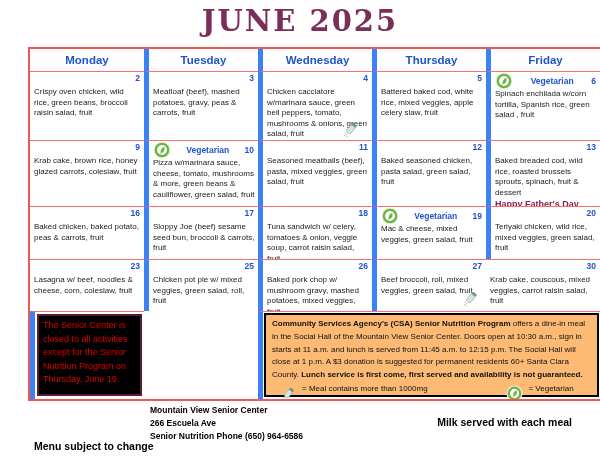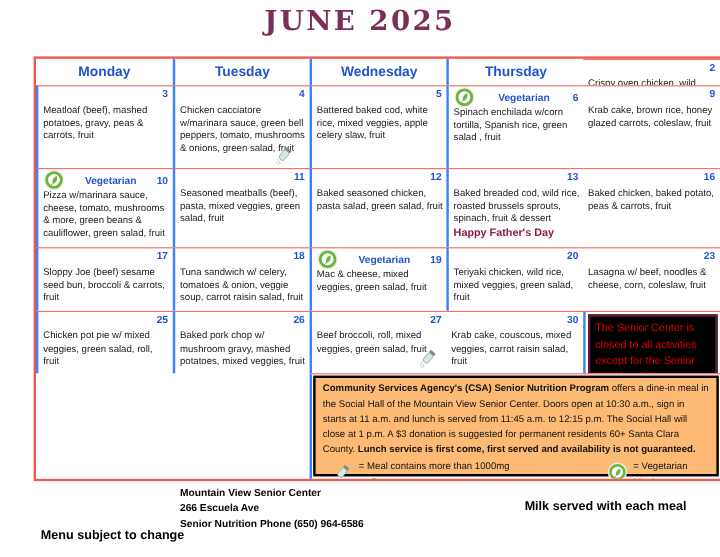--- a/index.html
+++ b/index.html
@@ -11,34 +11,34 @@
     position: relative;
     overflow: hidden;
   }
   .page { position: relative; width: 600px; height: 464px; background: #fff; }
 
   .title {
     position: absolute; top: 4px; left: 0; width: 100%;
     text-align: center;
     font-family: "DejaVu Serif", serif;
     font-weight: 800;
-    font-size: 23px;
+    font-size: 29px;
     letter-spacing: 2px;
     color: #7b2e57;
   }
 
   .calendar {
     position: absolute; left: 28px; top: 47px;
     display: grid;
     grid-template-columns: repeat(5, 114px);
     grid-template-rows: 22px 69px 66px 53px 52px 88px;
     border: 2px solid #ee5a50;
   }
   .hdr, .cell, .merged {
-    border-left: 2px solid #3b82f6;
+    border-left: 5px solid #3b82f6;
     border-top: 1px solid #f4736b;
     overflow: hidden;
     position: relative;
   }
   .fc { border-left: none; }
   .hdr { border-top: none; }
 
   .hdr {
     display: flex; align-items: center; justify-content: center;
     font-weight: bold; font-size: 11.5px; color: #2053cc;
@@ -142,20 +142,21 @@
 <div class="page">
 
   <div class="title">JUNE 2025</div>
 
   <div class="calendar">
 
     <div class="hdr fc">Monday</div>
     <div class="hdr">Tuesday</div>
     <div class="hdr">Wednesday</div>
     <div class="hdr">Thursday</div>
+    <div class="hdr">Friday</div>
 
     <div class="cell fc">
       <div class="date">2</div>
       <div class="menu">Crispy oven chicken, wild rice, green beans, broccoli raisin salad, fruit</div>
     </div>
     <div class="cell">
       <div class="date">3</div>
       <div class="menu">Meatloaf (beef), mashed potatoes, gravy, peas &amp; carrots, fruit</div>
     </div>
     <div class="cell">

